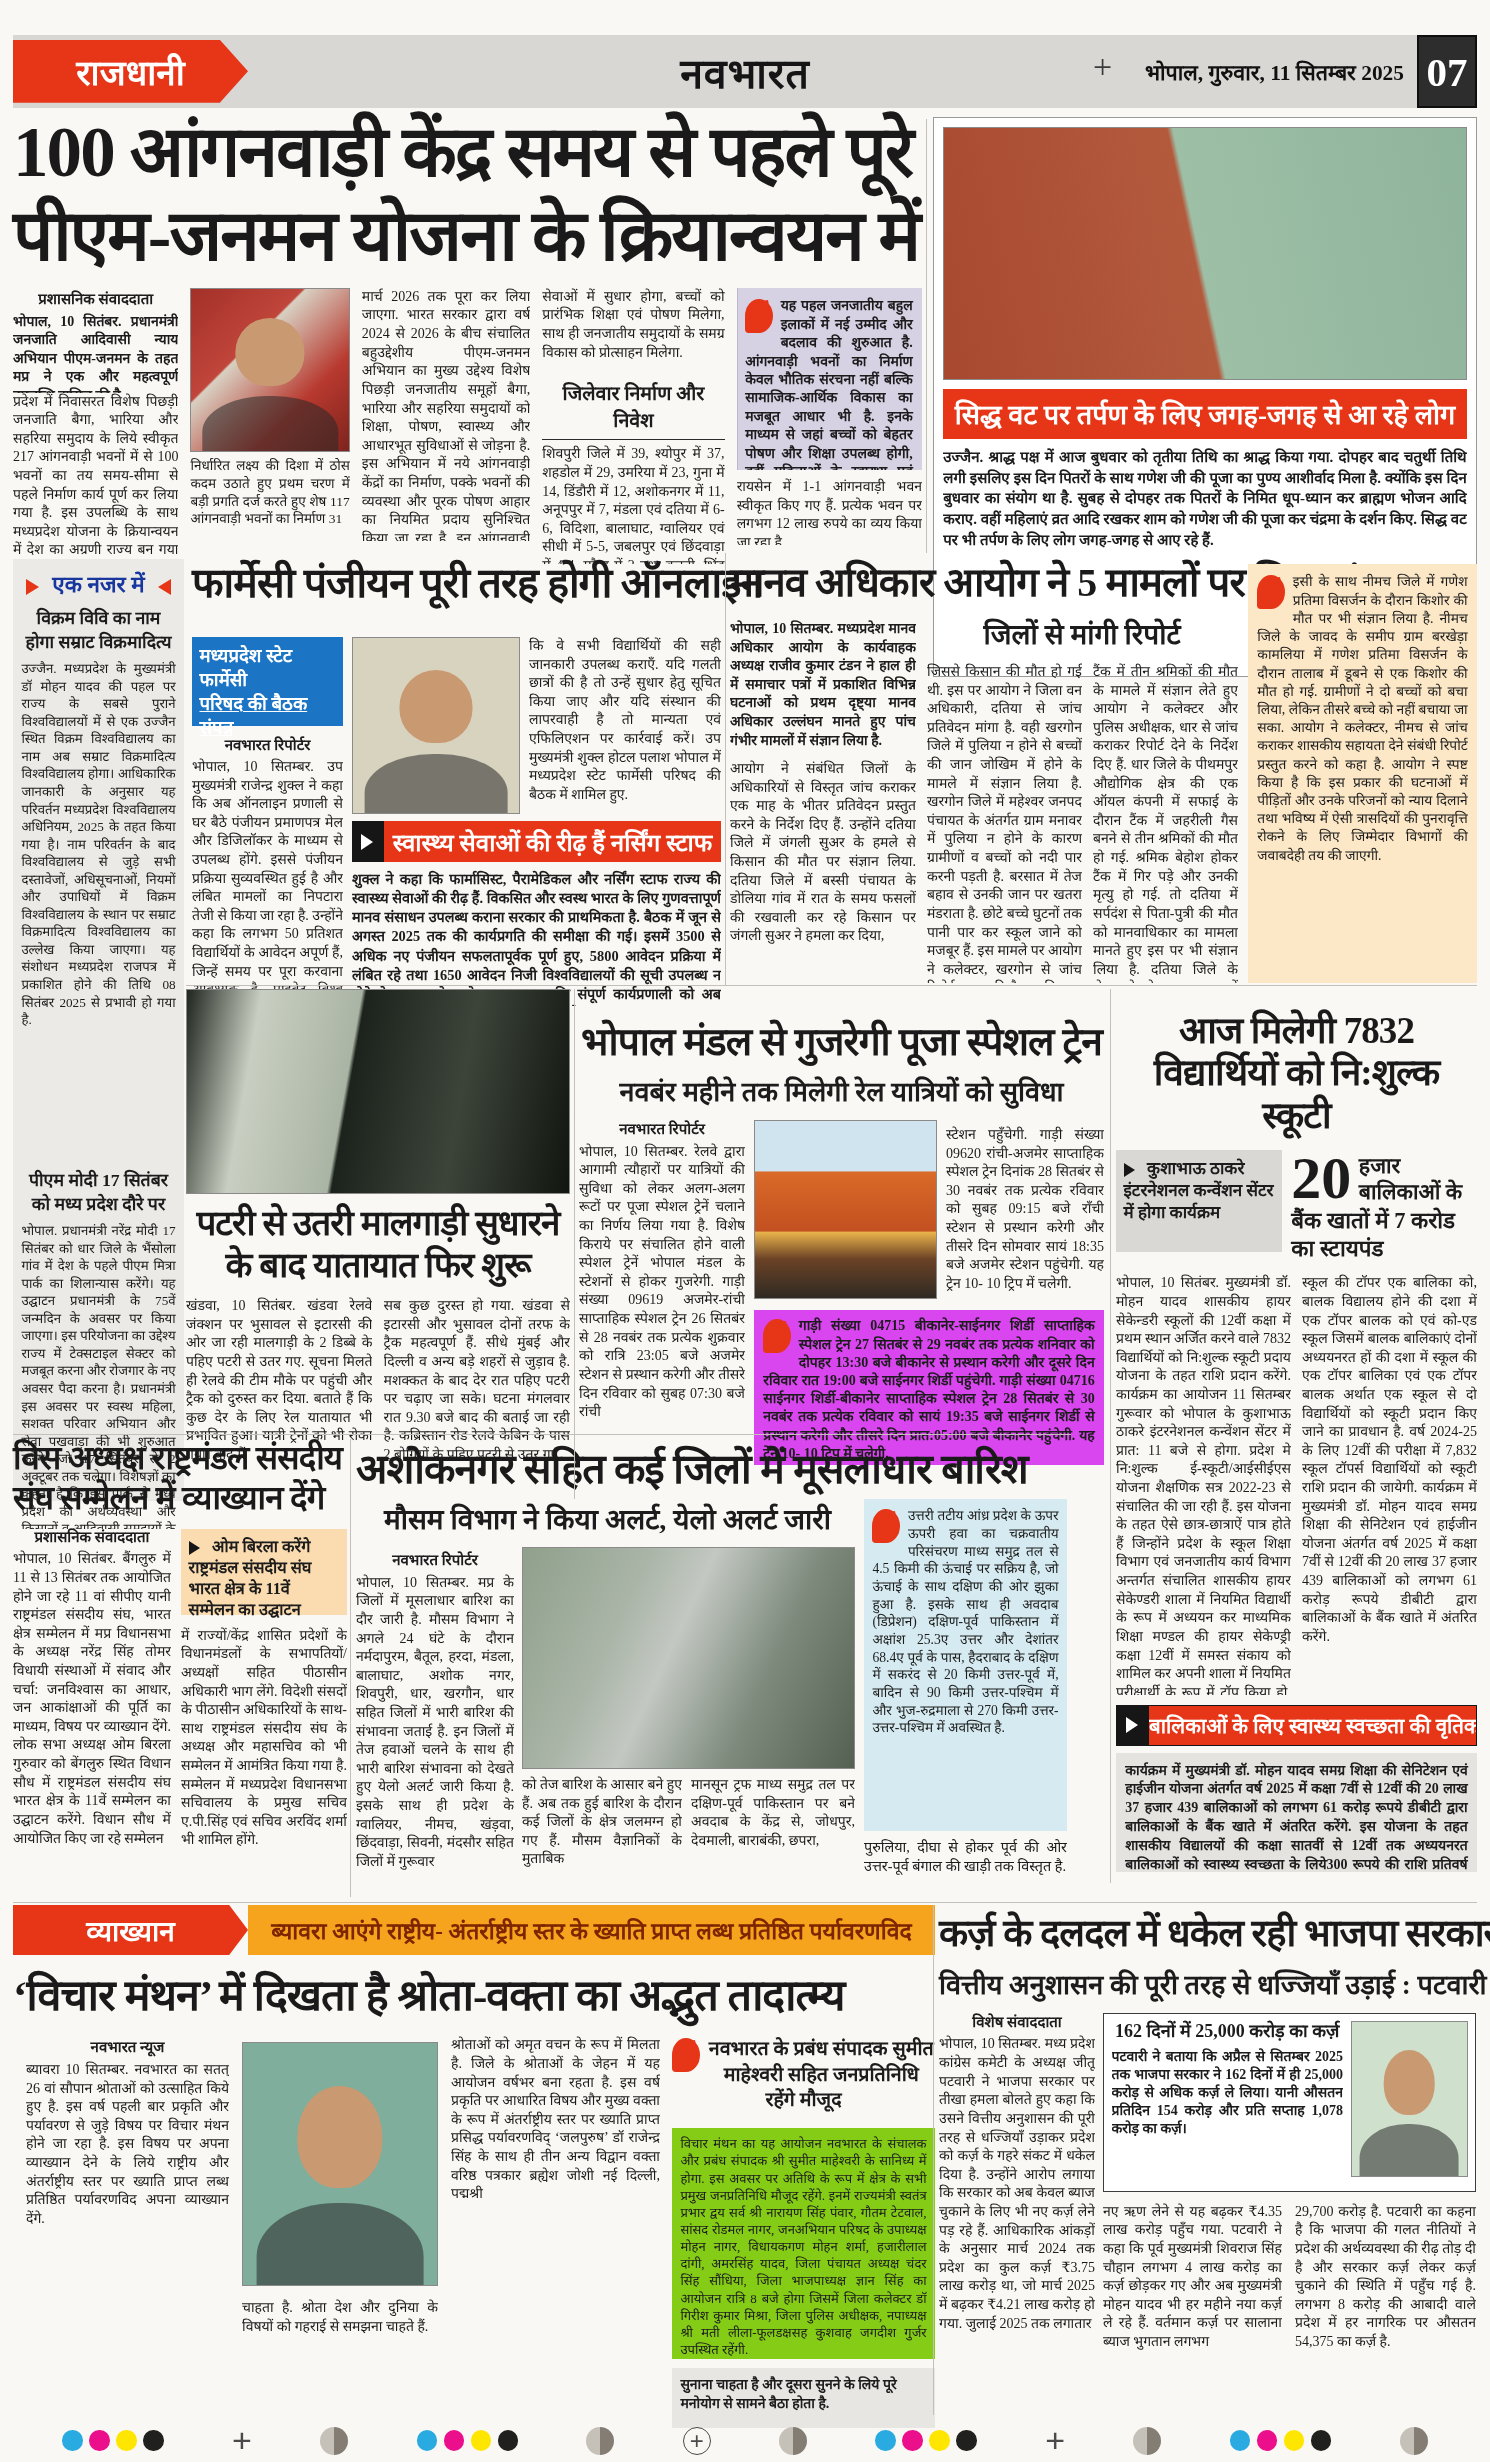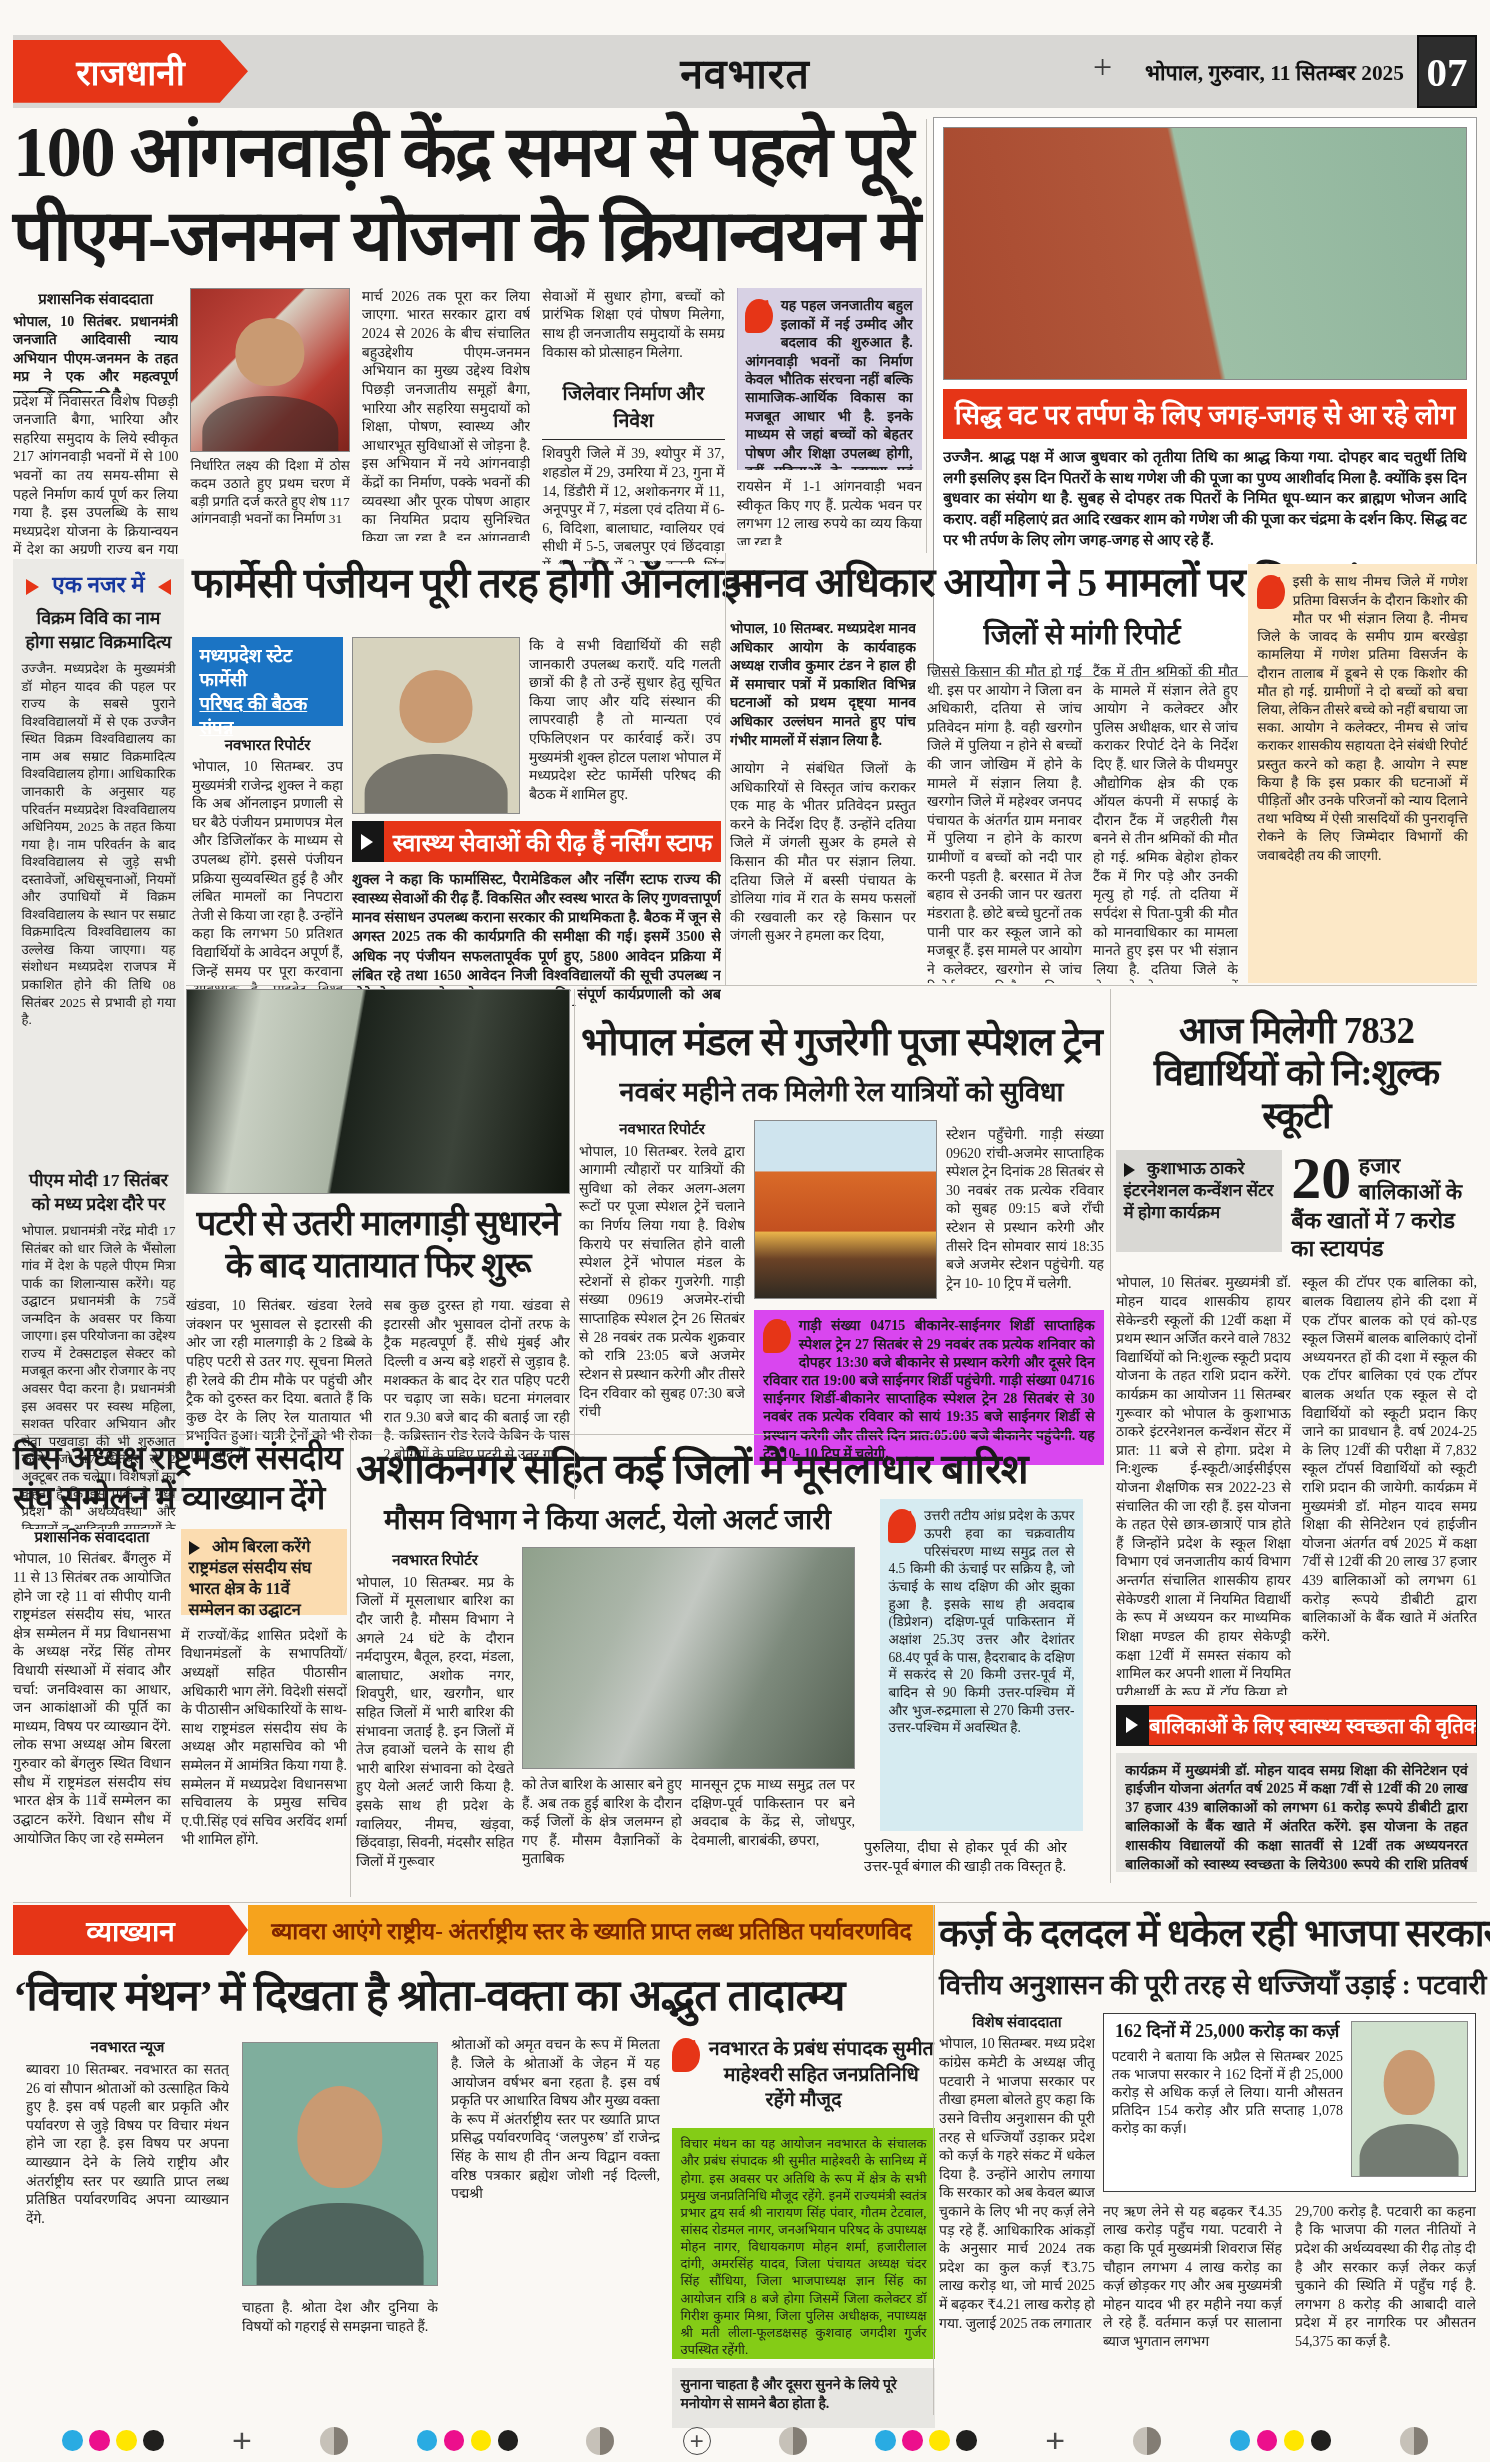--- a/index.html
+++ b/index.html
@@ -131,21 +131,21 @@
   
   .wx{position:absolute;left:356px;top:1439px;width:715px;height:460px;}
   .wx .headline{font-size:41px;letter-spacing:-0.9px;white-space:nowrap;}
   .wx-sub{position:absolute;left:0;top:60px;width:503px;text-align:center;font-size:28px;font-weight:700;}
   .wx-c1{position:absolute;left:0;top:110px;width:158px;height:346px;}
   .wx-photo{position:absolute;left:166px;top:108px;width:333px;height:222px;
      background:linear-gradient(115deg,#8fa08b 0%,#aab5a8 30%,#c3c8c2 45%,#7d8a7c 70%,#546052 100%);}
   .wx-cap1{position:absolute;left:166px;top:337px;width:160px;height:119px;}
   .wx-cap2{position:absolute;left:335px;top:337px;width:164px;height:119px;}
   .wx-quote{position:absolute;left:508px;top:60px;width:203px;height:332px;background:#d6ebf1;
-     padding:8.4px;box-sizing:border-box;font-size:13.6px;line-height:1.3;text-align:justify;overflow:hidden;margin-left:16px;}
+     padding:8.4px;box-sizing:border-box;font-size:13.6px;line-height:1.3;text-align:justify;overflow:hidden;}
   .wx-tail{position:absolute;left:508px;top:399px;width:203px;height:58px;font-size:14.4px;}
   
   .vichar{position:absolute;left:13px;top:1905px;width:922px;height:514px;}
   .vichar-kickrow{display:flex;height:50px;}
   .vlabel{width:235px;background:#e63517;color:#fff;font-size:28px;font-weight:800;display:flex;
      align-items:center;justify-content:center;clip-path:polygon(0 0,92% 0,100% 50%,92% 100%,0 100%);}
   .vstrip{flex:1;background:#f6a31d;color:#7d2400;font-size:23px;font-weight:800;display:flex;
      align-items:center;justify-content:center;white-space:nowrap;overflow:hidden;}
   .vichar .headline{font-size:43px;margin-top:9.3px;letter-spacing:-0.9px;white-space:nowrap;}
   .vichar-grid{position:relative;margin-top:13px;height:380px;}
@@ -161,21 +161,21 @@
   
   .karz{position:absolute;left:939px;top:1905px;width:538px;height:514px;}
   .karz .headline{font-size:38px;letter-spacing:-0.9px;white-space:nowrap;}
   .karz-sub{font-size:27px;font-weight:700;text-align:center;margin-top:7.5px;white-space:nowrap;}
   .karz-grid{position:relative;margin-top:9.3px;height:408px;}
   .karz-c1{position:absolute;left:0;top:0;width:156px;height:408px;}
   .karz-box{position:absolute;left:164px;top:1.9px;width:373px;height:179px;border:1.9px solid #3c3c3c;
      background:#fff;padding:7.5px;box-sizing:border-box;display:flex;gap:7.5px;}
   .karz-box-text{flex:1;}
   .karz-box-title{font-size:18px;font-weight:800;text-align:center;line-height:1.2;}
-  .karz-box-body{font-size:14px;font-weight:400;line-height:1.28;text-align:justify;margin-top:5.6px;height:102px;overflow:hidden;}
+  .karz-box-body{font-size:14px;font-weight:700;line-height:1.28;text-align:justify;margin-top:5.6px;height:102px;overflow:hidden;}
   .karz-photo{width:117px;height:156px;background:#cfe0cd;}
   .karz-c2{position:absolute;left:164px;top:192px;width:179px;height:216px;}
   .karz-c3{position:absolute;left:356px;top:192px;width:181px;height:216px;}
   
   .footer{position:absolute;left:0;top:2418px;width:1490px;height:45px;display:flex;align-items:center;
      justify-content:space-around;padding:0 28px;box-sizing:border-box;}
   .mk-gray{width:28px;height:28px;border-radius:50%;background:linear-gradient(90deg,#c6c1b8 50%,#837d74 50%);}
   .mk-cmyk{display:flex;gap:6.5px;}
   .mk-cmyk span{width:20.5px;height:20.5px;border-radius:50%;display:block;}
   .mk-c{background:#29abe2;}.mk-m{background:#ec0f8c;}.mk-y{background:#ffe600;}.mk-k{background:#20201e;}

